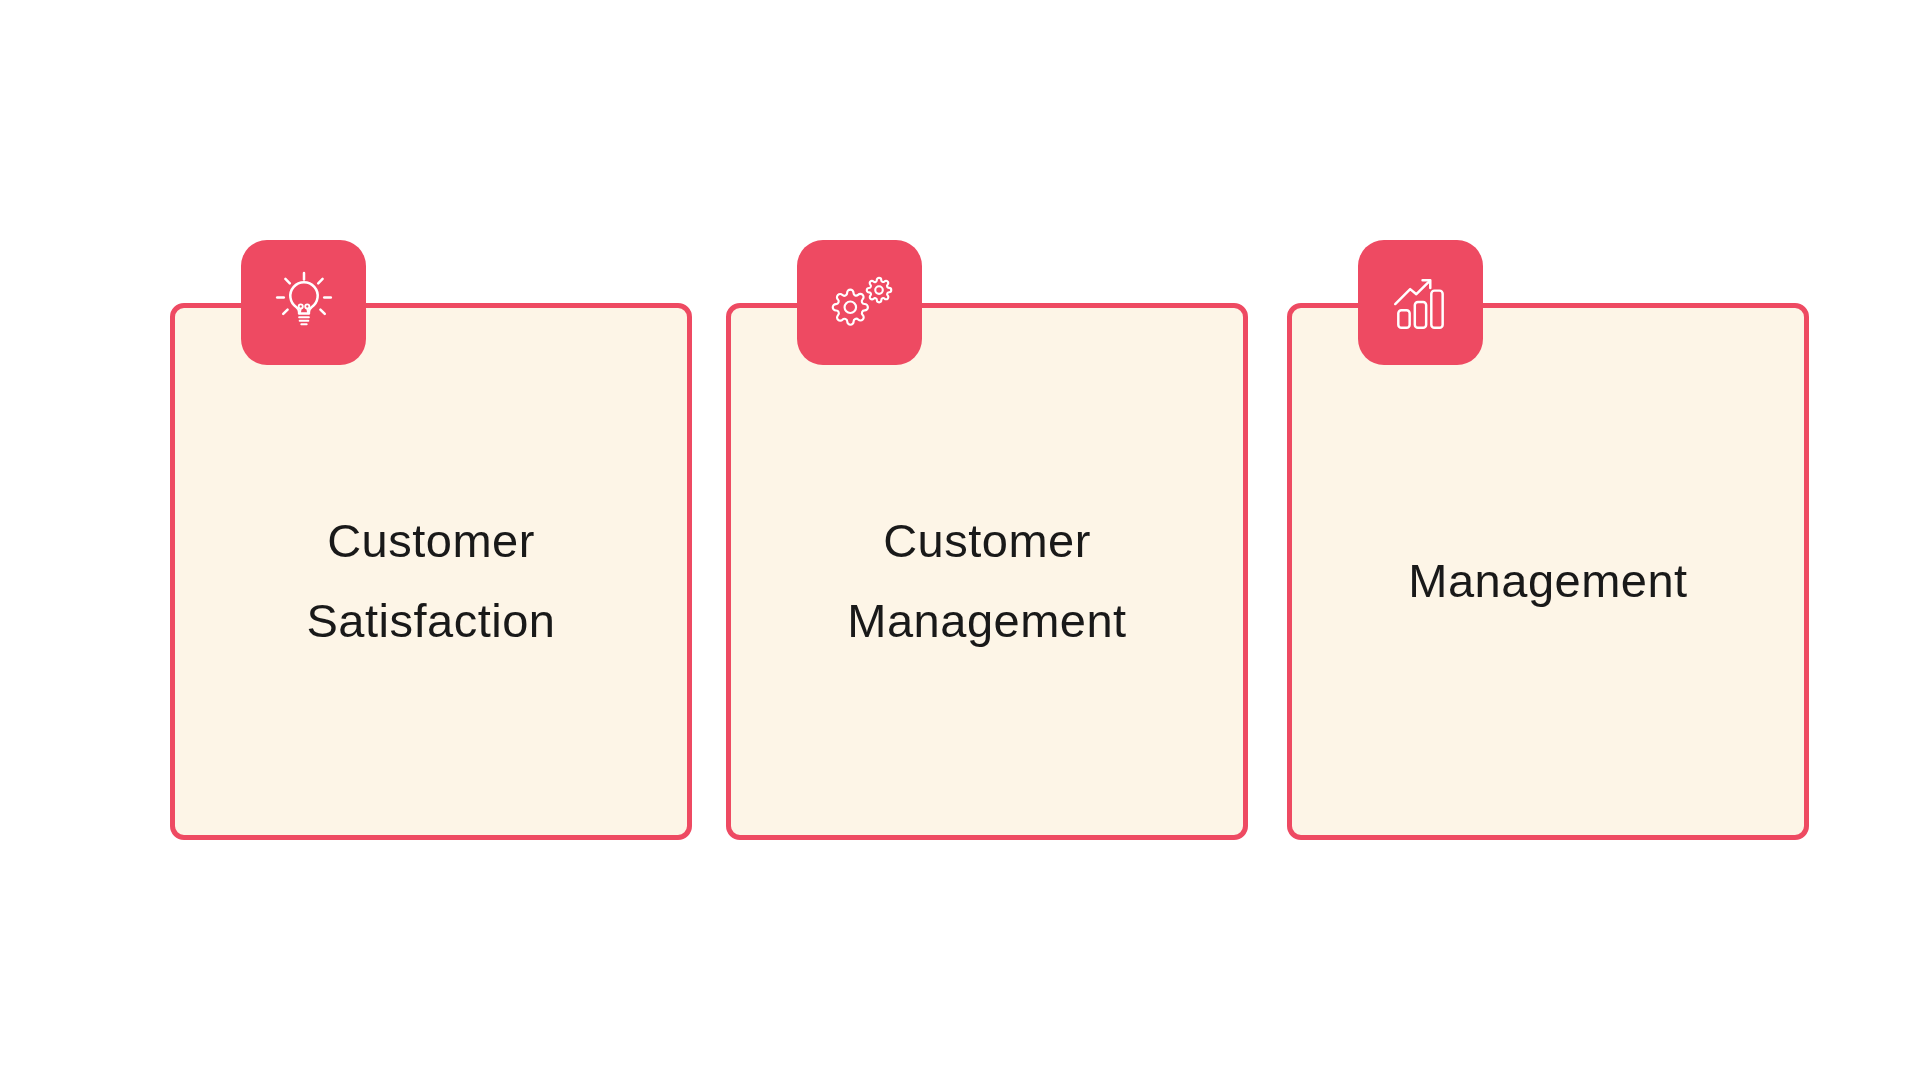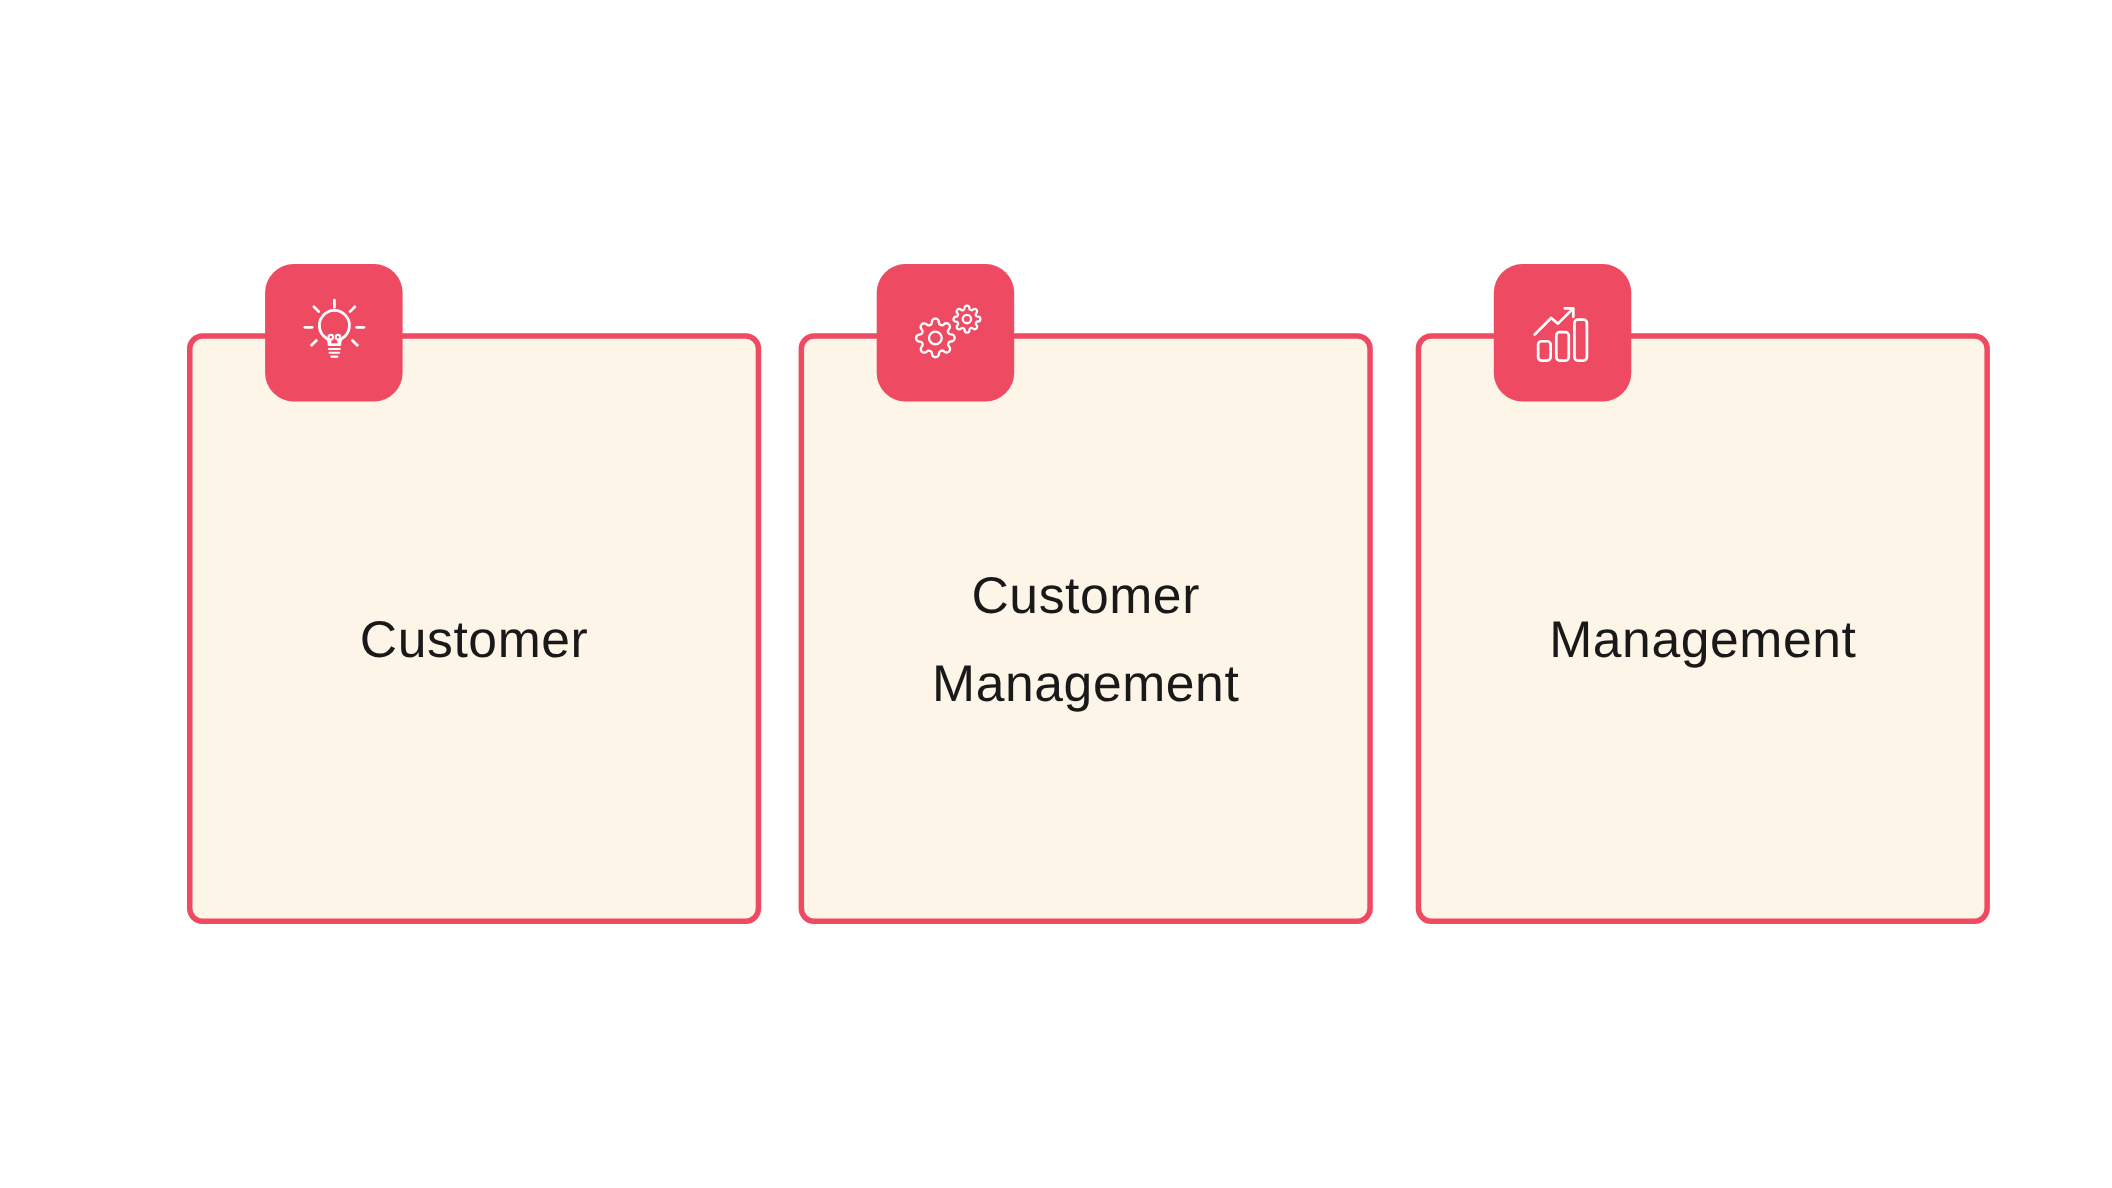--- a/index.html
+++ b/index.html
@@ -94,20 +94,21 @@
           <path d="M35 37.2 L35.8 41.5"></path>
 
           <path d="M27.5 45 H36.5"></path>
           <path d="M28 48.2 H36"></path>
           <path d="M29.5 51.4 H34.5"></path>
         </g>
       </svg>
     </div>
     <div class="card-title">
       <div>Customer</div>
+      <div>Satisfaction</div>
     </div>
   </div>
 
   <div class="card pos-2">
     <div class="badge">
       <svg width="68" height="58" viewBox="0 0 66 56">
 
         <g class="icon-stroke" stroke-width="1.35" transform="translate(5,13.5) scale(1.55)">
           <circle cx="12" cy="12" r="3.6"></circle>
           <path d="M19.4 15a1.65 1.65 0 0 0 .33 1.82l.06.06a2 2 0 0 1 0 2.83 2 2 0 0 1-2.83 0l-.06-.06a1.65 1.65 0 0 0-1.82-.33 1.65 1.65 0 0 0-1 1.51V21a2 2 0 0 1-2 2 2 2 0 0 1-2-2v-.09A1.65 1.65 0 0 0 9 19.4a1.65 1.65 0 0 0-1.82.33l-.06.06a2 2 0 0 1-2.83 0 2 2 0 0 1 0-2.83l.06-.06a1.65 1.65 0 0 0 .33-1.82 1.65 1.65 0 0 0-1.51-1H3a2 2 0 0 1-2-2 2 2 0 0 1 2-2h.09A1.65 1.65 0 0 0 4.6 9a1.65 1.65 0 0 0-.33-1.82l-.06-.06a2 2 0 0 1 0-2.83 2 2 0 0 1 2.83 0l.06.06a1.65 1.65 0 0 0 1.82.33H9a1.65 1.65 0 0 0 1-1.51V3a2 2 0 0 1 2-2 2 2 0 0 1 2 2v.09a1.65 1.65 0 0 0 1 1.51 1.65 1.65 0 0 0 1.82-.33l.06-.06a2 2 0 0 1 2.83 0 2 2 0 0 1 0 2.83l-.06.06a1.65 1.65 0 0 0-.33 1.82V9a1.65 1.65 0 0 0 1.51 1H21a2 2 0 0 1 2 2 2 2 0 0 1-2 2h-.09a1.65 1.65 0 0 0-1.51 1z"></path>

